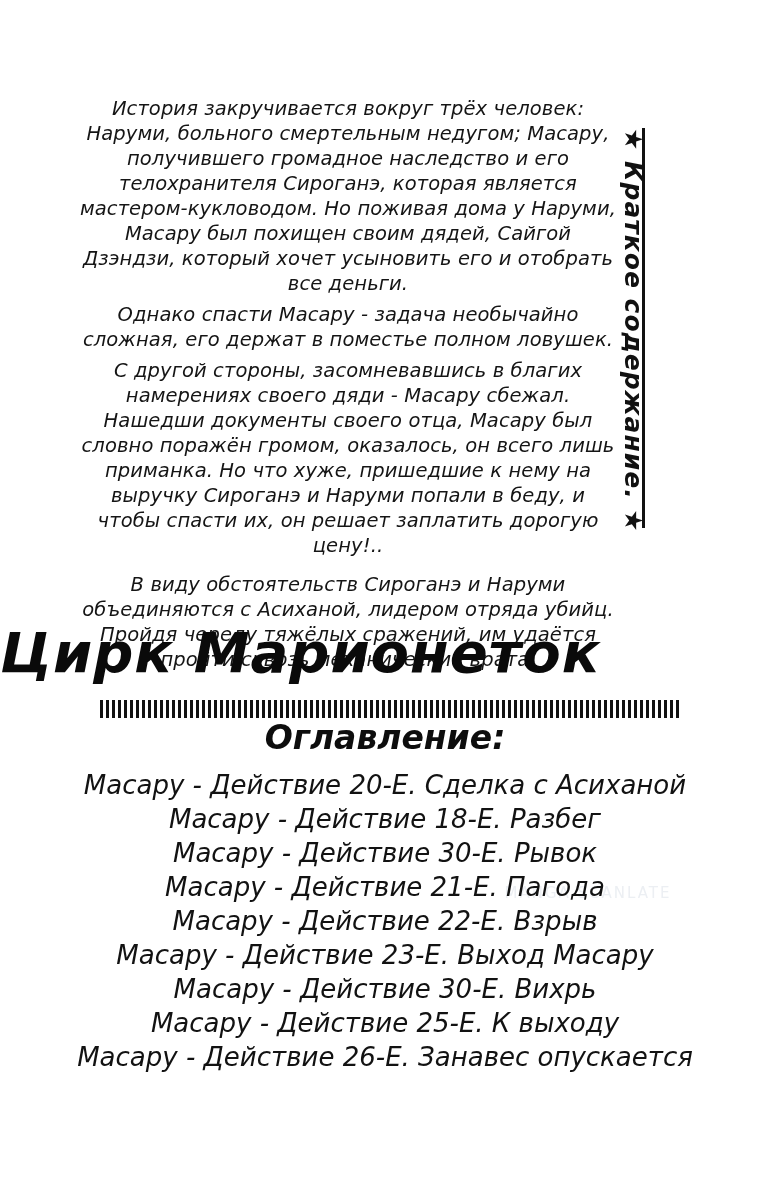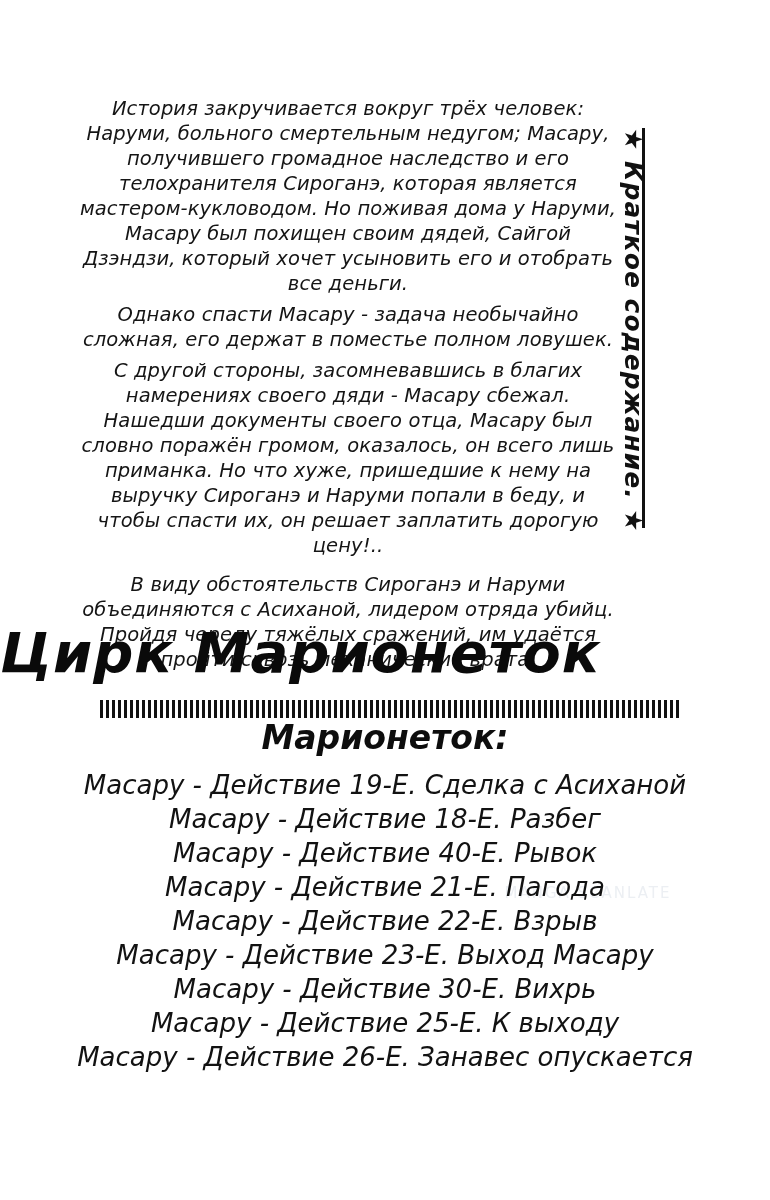--- a/index.html
+++ b/index.html
@@ -187,31 +187,31 @@
 
   <div class="side-label">
     <div class="side-rule"></div>
     <div class="side-text">★ Краткое содержание. ★</div>
   </div>
 
   <div class="main-title">Цирк Марионеток</div>
 
   <div class="ornament"></div>
 
-  <div class="toc-heading">Марионеток:</div>
+  <div class="toc-heading">Оглавление:</div>
 
   <div class="watermark">
     <span>MANGA</span>
     <span>SCANLATE</span>
   </div>
 
   <ul class="toc-list">
-    <li class="toc-item">Масару - Действие 19-Е. Сделка с Асиханой</li>
+    <li class="toc-item">Масару - Действие 20-Е. Сделка с Асиханой</li>
     <li class="toc-item">Масару - Действие 18-Е. Разбег</li>
-    <li class="toc-item">Масару - Действие 40-Е. Рывок</li>
+    <li class="toc-item">Масару - Действие 30-Е. Рывок</li>
     <li class="toc-item">Масару - Действие 21-Е. Пагода</li>
     <li class="toc-item">Масару - Действие 22-Е. Взрыв</li>
     <li class="toc-item">Масару - Действие 23-Е. Выход Масару</li>
     <li class="toc-item">Масару - Действие 30-Е. Вихрь</li>
     <li class="toc-item">Масару - Действие 25-Е. К выходу</li>
     <li class="toc-item">Масару - Действие 26-Е. Занавес опускается</li>
   </ul>
 
 
 </div>

